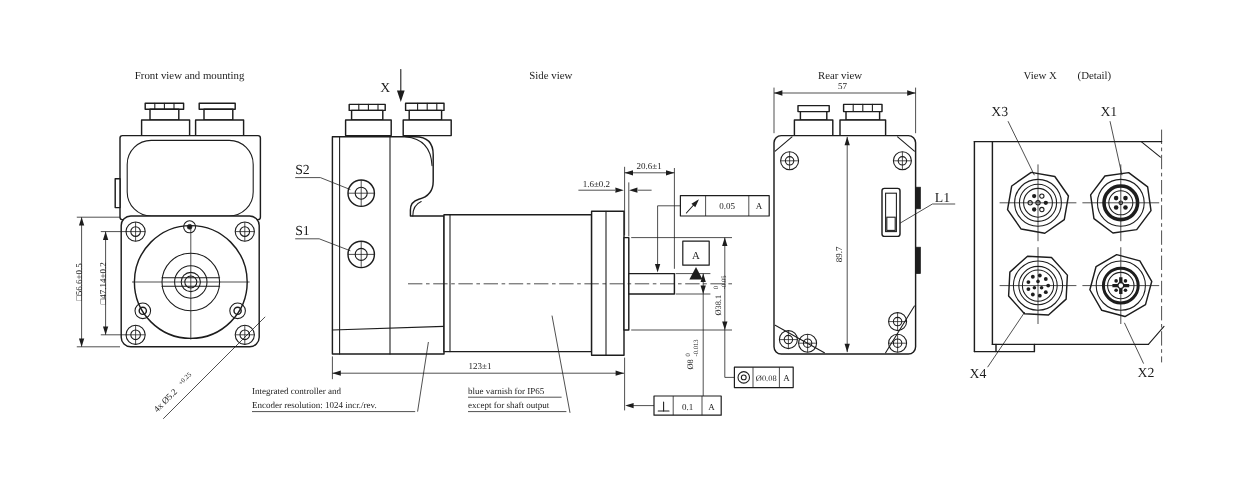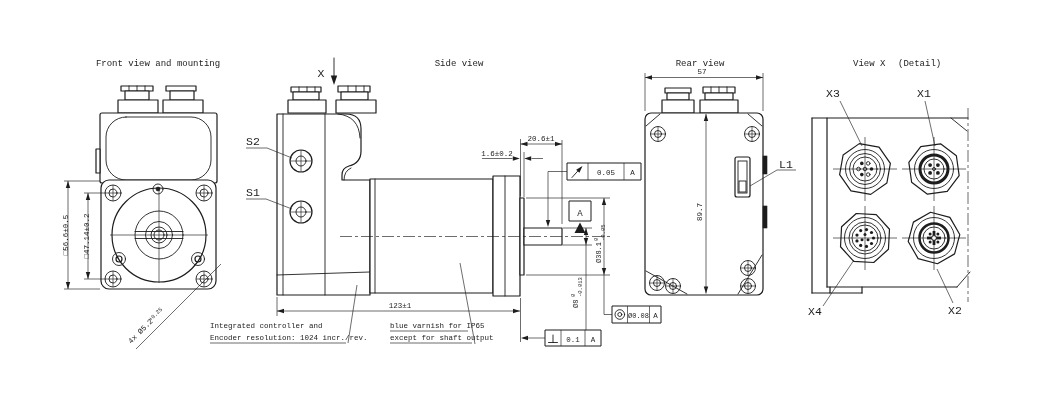--- a/index.html
+++ b/index.html
@@ -1,17 +1,17 @@
 <!DOCTYPE html>
 <html><head>
 <meta charset="utf-8">
 <style>
   html,body{margin:0;padding:0;background:#fff;}
   .canvas{position:relative;width:1050px;height:411px;background:#fff;overflow:hidden;
-          font-family:Liberation Mono, monospace;}
+          font-family:Liberation Serif, serif;}
   svg{position:absolute;inset:0;}
   .s-main{stroke:#1d1d1d;stroke-width:1.2;fill:none;stroke-linejoin:round;stroke-linecap:round;}
   .s-mainf{stroke:#1d1d1d;stroke-width:1.2;fill:#ffffff;stroke-linejoin:round;}
   .s-med{stroke:#1d1d1d;stroke-width:0.9;fill:none;stroke-linecap:round;}
   .s-thin{stroke:#1d1d1d;stroke-width:0.65;fill:none;}
   .s-cl{stroke:#1d1d1d;stroke-width:0.65;fill:none;stroke-dasharray:12 3 3 3;}
   .f{fill:#1d1d1d;stroke:none;}
   .dark{fill:#1d1d1d;stroke:#1d1d1d;stroke-width:0.6;}
   text{fill:#1d1d1d;}
   .t55{font-size:5.5px;}

